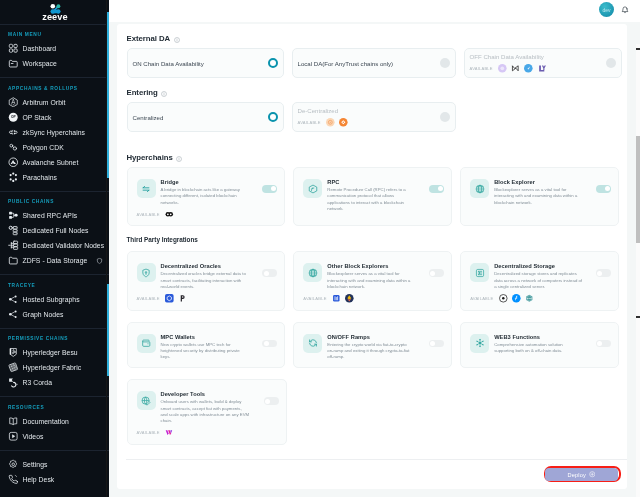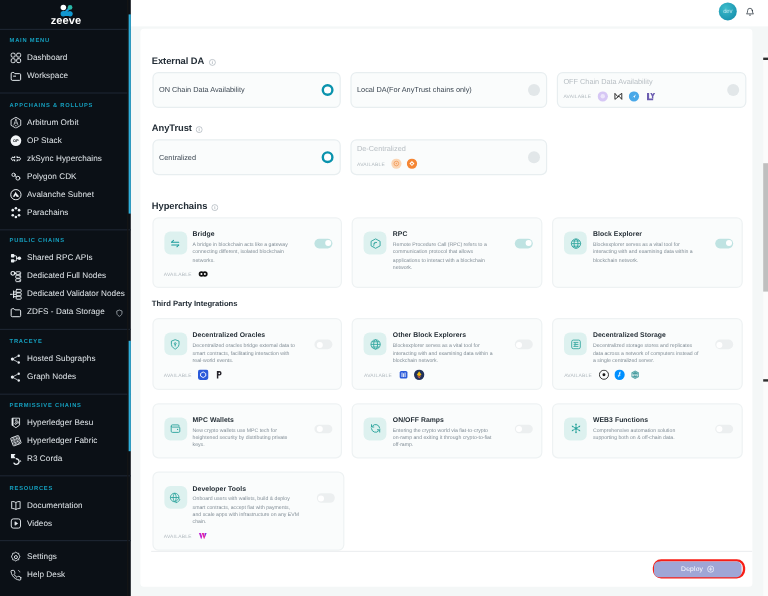--- a/index.html
+++ b/index.html
@@ -30,21 +30,21 @@
   .main { flex:1; height:497px; background:#ffffff; display:flex; flex-direction:column; min-width:0; position:relative; }
   .topbar { height:22px; background:#fff; display:flex; align-items:center; justify-content:flex-end; padding-right:11px; gap:7px; flex:0 0 22px; padding-bottom:3px; }
   .avatar { width:15px; height:15px; border-radius:50%; background:radial-gradient(circle at 38% 32%, #3cbccb, #0f86a6); display:flex; align-items:center; justify-content:center; color:#bfe8f0; font-size:5px; letter-spacing:-0.1px; overflow:hidden; }
   .bell { width:8px; height:8px; display:flex; align-items:center; justify-content:center;}
   .bell svg { width:8px; height:8px; display:block; }
 
   .content { flex:1; background:#f4f7f7; overflow:hidden; position:relative; }
   .panel { position:absolute; left:7.5px; top:2px; right:13px; bottom:8px; background:#fff; border-radius:3px; overflow:hidden; }
   .panel-inner { padding:10px 8px 0 10px; }
 
-  .sec-title { font-size:7.8px; font-weight:700; color:#232d36; display:flex; align-items:center; gap:3.4px; margin:12px 0 5px 0; height:9px; letter-spacing:-0.05px; }
+  .sec-title { font-size:7.8px; font-weight:700; color:#232d36; display:flex; align-items:center; gap:3.4px; margin:0 0 5px 0; height:9px; letter-spacing:-0.05px; }
   .info-i { width:6px; height:6px; display:inline-block; }
 
   .opt-row { display:flex; gap:8px; margin-bottom:10px; }
   .opt-row.last { margin-bottom:21px; }
   .opt-card { border:1px solid #e8eef0; border-radius:5px; background:#fafcfc; height:30px; display:flex; align-items:center; padding:0 5px 0 5px; justify-content:space-between; }
   .opt-card.w1 { width:157px; flex:0 0 157px; }
   .opt-card.w2 { width:164px; flex:0 0 164px; }
   .opt-card.w3 { width:158px; flex:0 0 158px; }
   .opt-lbl { font-size:6.1px; color:#3c4752; letter-spacing:0px; }
   .opt-lbl.dim { color:#b7bec3; }
@@ -433,21 +433,21 @@
                         <path d="M3.2 4h5V17h9.4v4.2H3.2z" fill="#6b5cb0"></path>
                         <path d="M10.8 4h3.9l1.8 3.6L18.3 4h3.9l-4.2 7.6v5.1h-3.3v-5.1z" fill="#6b5cb0"></path>
                       </svg>
                     </span>
                   </div>
                 </div>
                 <div class="radio-off"></div>
               </div>
             </div>
             <div class="sec-title">
-              <span>AnyTrust</span>
+              <span>Entering</span>
               <span class="info-i"><svg viewBox="0 0 24 24" width="6" height="6" fill="none" stroke="#9aa5ad" stroke-width="2">
                   <circle cx="12" cy="12" r="10"></circle>
                   <path d="M12 16v-4.5M12 8h.01" stroke-linecap="round"></path>
                 </svg></span>
             </div>
             <div class="opt-row last">
               <div class="opt-card w1">
                 <div>
                   <div class="opt-lbl">Centralized</div>
                 </div>

